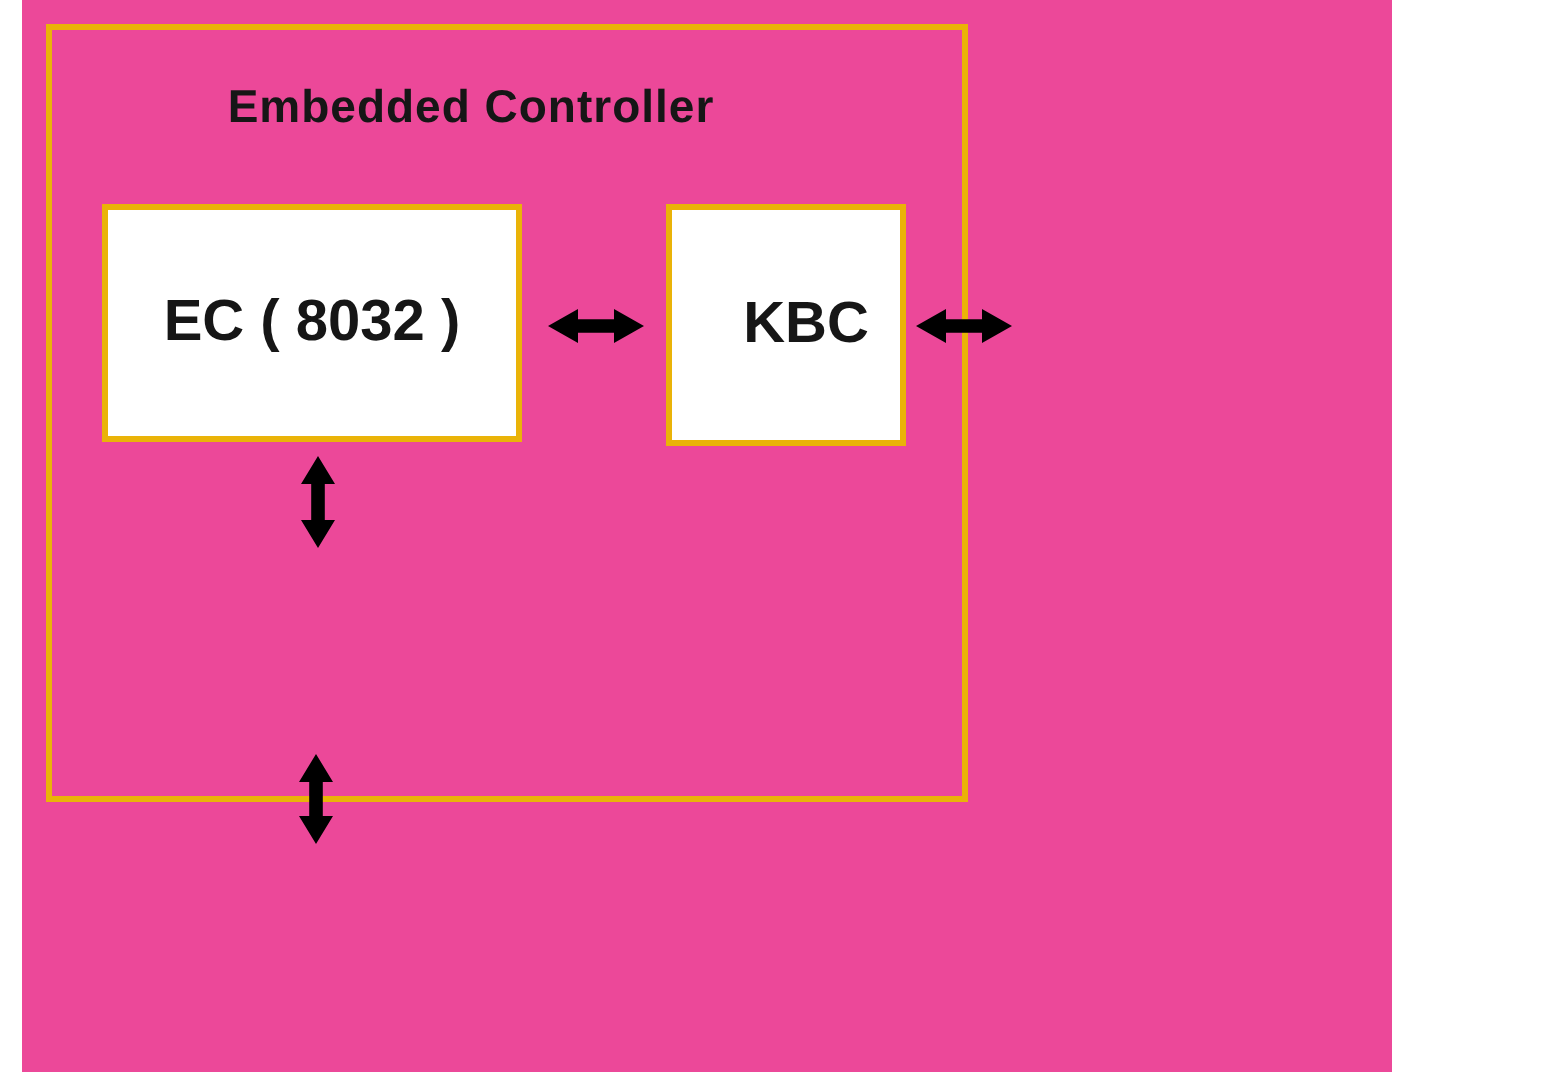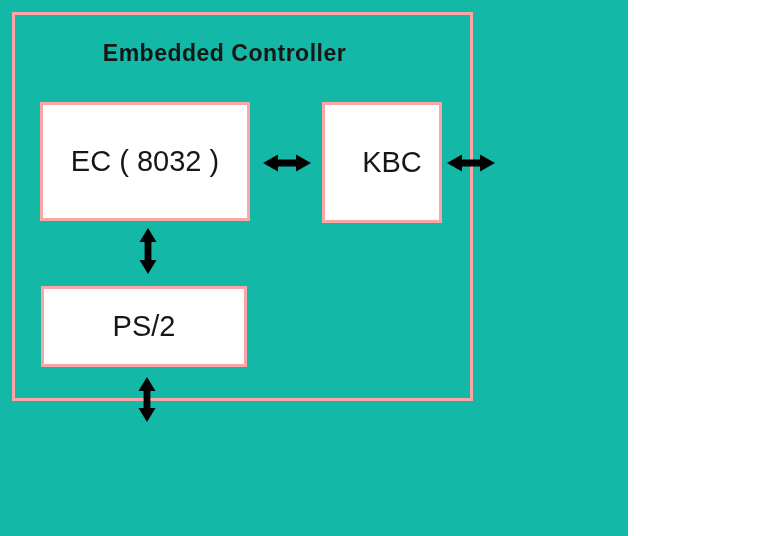--- a/index.html
+++ b/index.html
@@ -3,35 +3,36 @@
 <meta charset="utf-8">
 <style>
   html, body {
     margin: 0;
     padding: 0;
     background: #ffffff;
     font-family: "Liberation Sans", "DejaVu Sans", sans-serif;
   }
   .canvas {
     position: relative;
-    width: 628px;
+    width: 685px;
     height: 536px;
-    background: #14b8a6;
+    background: #ec4899;
     overflow: hidden;
+    margin-left: 11px;
   }
   .box {
     position: absolute;
-    border: 3px solid #fca5a5;
+    border: 3px solid #eab308;
     background: #ffffff;
     box-sizing: border-box;
     display: flex;
     align-items: center;
     justify-content: center;
     color: #161616;
-    font-weight: normal;
+    font-weight: bold;
   }
   .outer-box {
     left: 12px;
     top: 12px;
     width: 461px;
     height: 389px;
     background: transparent;
   }
   .outer-title {
     position: absolute;
@@ -65,23 +66,20 @@
 
   <div class="box ec-box">
     <span>EC ( 8032 )</span>
   </div>
 
   <div class="box kbc-box">
     <span>KBC</span>
   </div>
 
 
-  <div class="box ps2-box">
-    <span>PS/2</span>
-  </div>
 
 
   <span class="arrow" style="left:262px; top:152px;">
     <svg width="50" height="22" viewBox="0 0 50 22">
       <polygon fill="#000000" points="1,11 16,2.5 16,7.6 34,7.6 34,2.5 49,11 34,19.5 34,14.4 16,14.4 16,19.5"></polygon>
     </svg>
   </span>
 
   <span class="arrow" style="left:446px; top:152px;">
     <svg width="50" height="22" viewBox="0 0 50 22">

